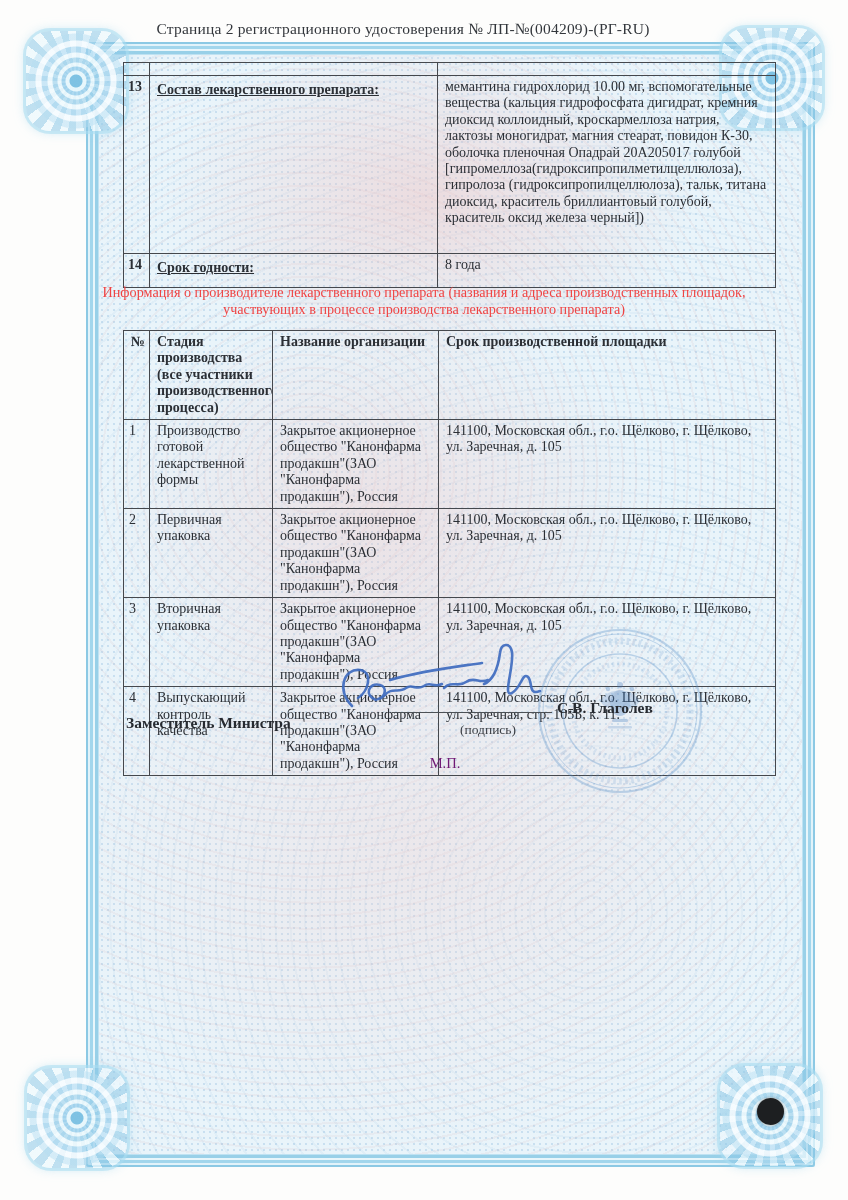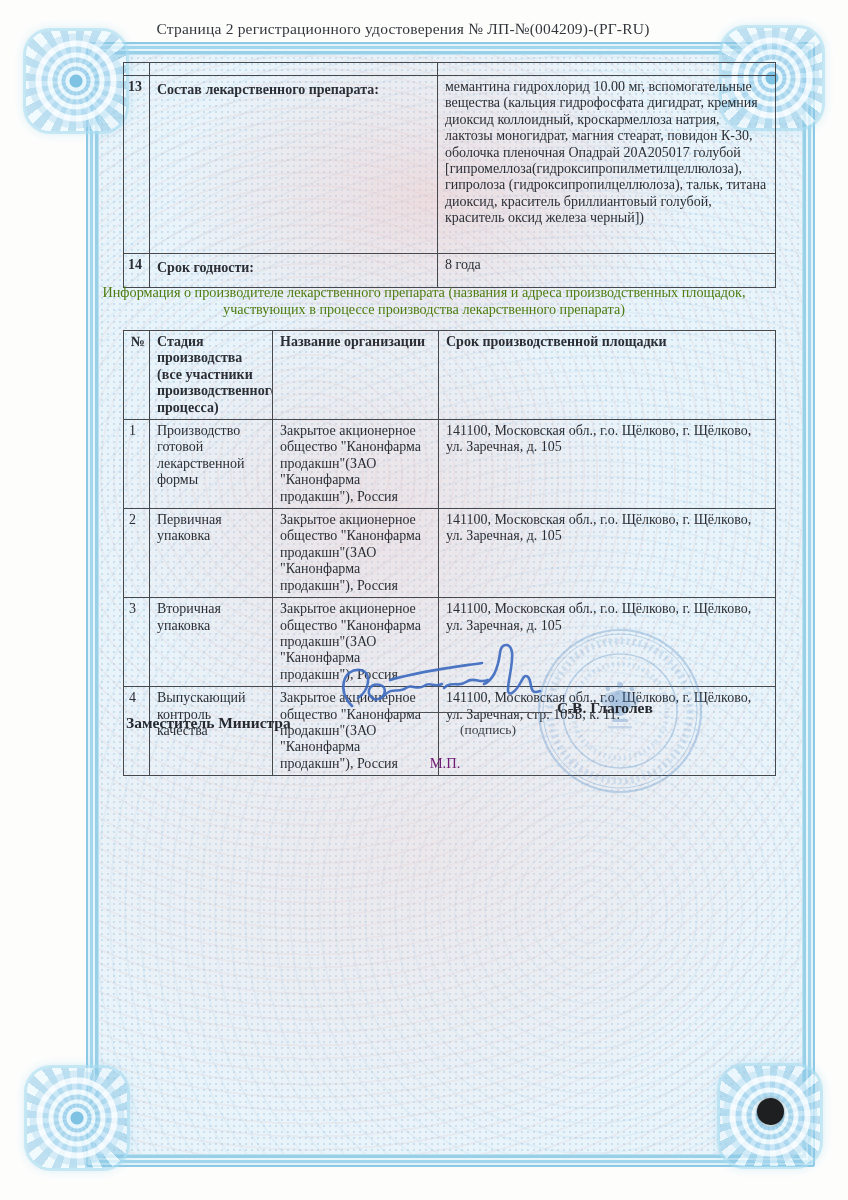--- a/index.html
+++ b/index.html
@@ -57,27 +57,27 @@
     position:absolute; border-collapse:collapse; table-layout:fixed;
     font-size:14px; line-height:16.4px; color:#2b2f35;
   }
   table.doc td, table.doc th{
     border:1px solid #45484d; vertical-align:top; text-align:left;
     padding:3px 7px; overflow:hidden;
   }
   table.props{ left:123px; top:62px; width:652px; }
   table.props .sliver td{ height:12px; padding:0; border-top:1px solid #45484d; }
   table.props td.num{ font-weight:bold; padding-left:4px; }
-  table.props td.lbl{ font-weight:bold; padding-top:6px; }
+  table.props td.lbl{ font-weight:bold; padding-top:6px;text-decoration:underline; }
   table.props tr.r13 td{ height:168px; }
   table.props tr.r14 td{ height:24px; }
   td.center{ text-align:center; }
   .intro{
     position:absolute; left:84px; top:284px; width:680px; text-align:center;
-    font-size:14.2px; line-height:17px; color:#4d7c0f;
+    font-size:14.2px; line-height:17px; color:#ef4444;
   }
   table.manu{ left:123px; top:330px; width:652px; }
   table.manu th{ font-weight:bold; height:64px; }
   table.manu tr.mr td{ height:63px; }
   table.manu tr.mr4 td{ height:67px; }
   table.manu td.num{ padding-left:5px; }
   
   .signer-title{ position:absolute; left:126px; top:699px; font-weight:bold; font-size:15.5px;margin-top:15px; }
   .signer-name{ position:absolute; left:557px; top:699px; font-weight:bold; font-size:15.5px; }
   .sign-line{ position:absolute; left:392px; top:712px; width:160px; border-top:1.4px solid #4c5156; }

